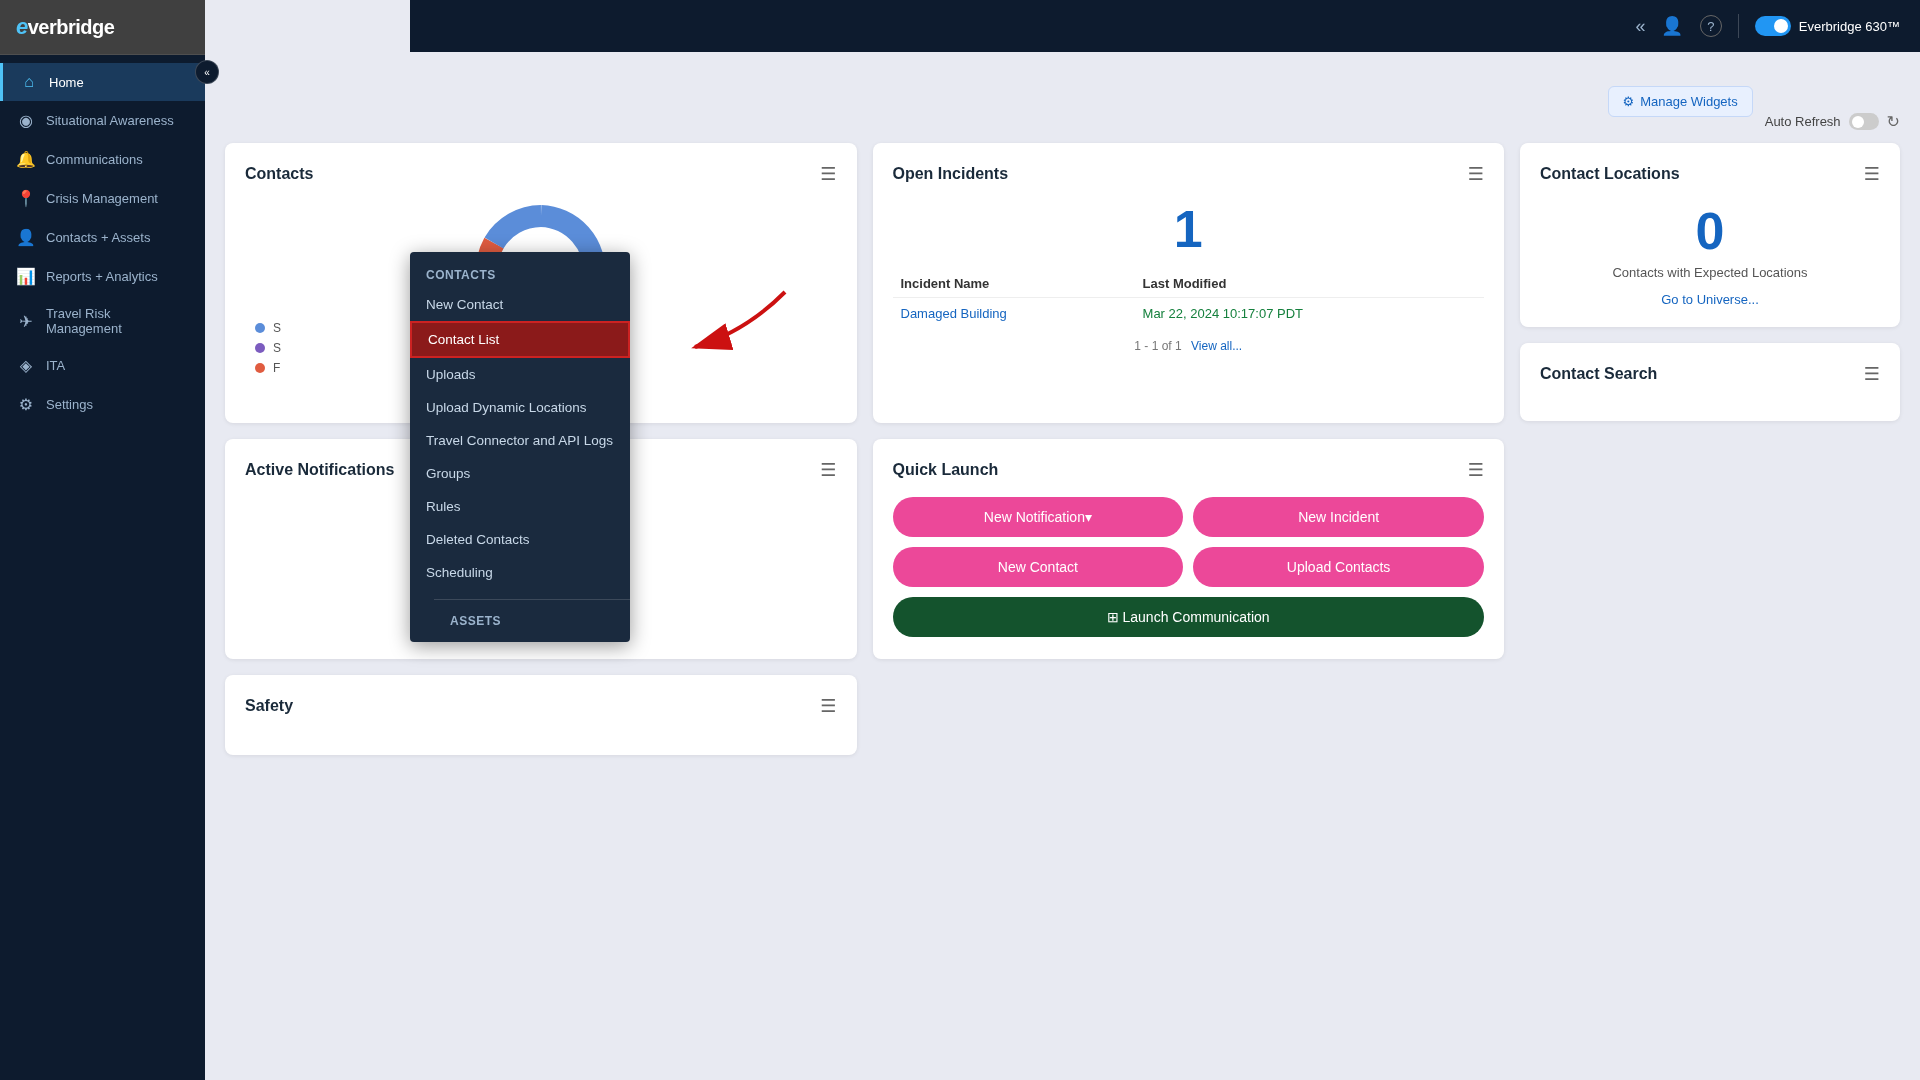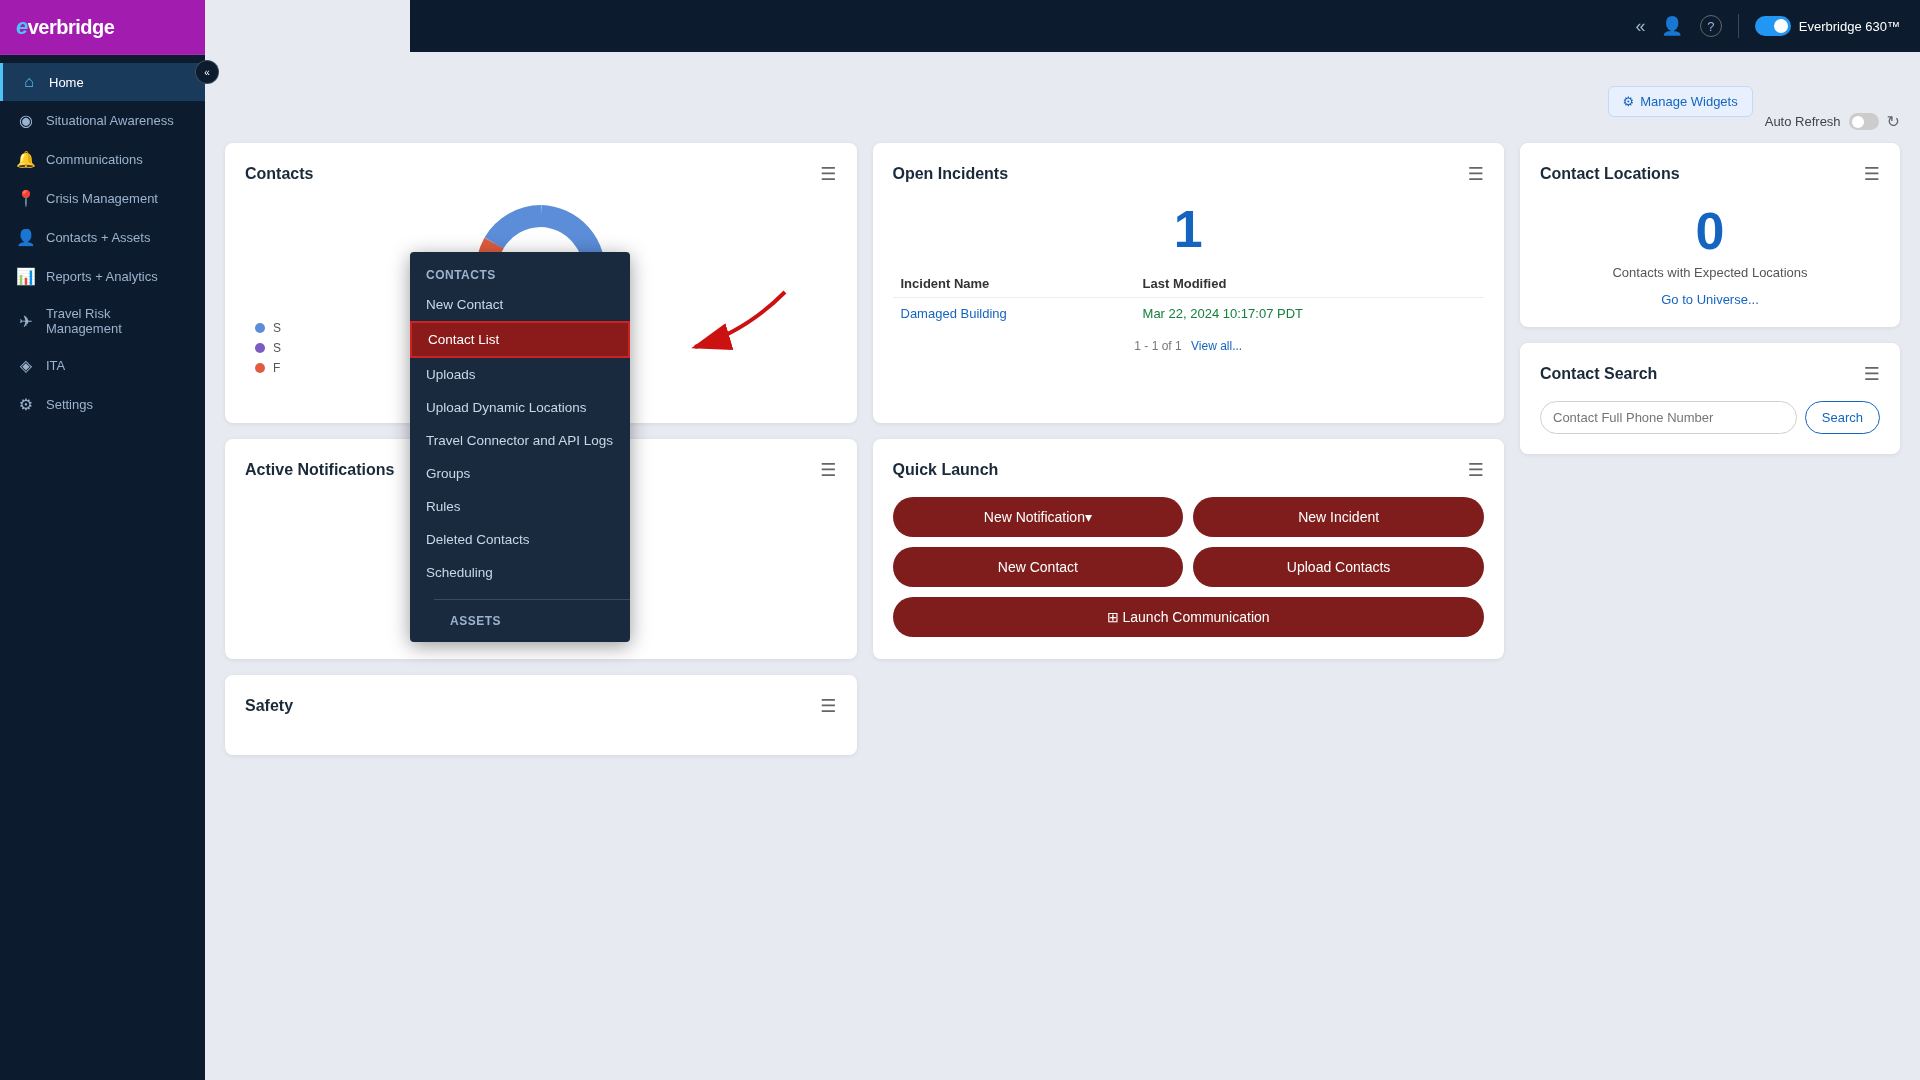--- a/index.html
+++ b/index.html
@@ -13,21 +13,21 @@
       height: 1080px;
       display: flex;
       flex-direction: column;
       position: relative;
       z-index: 10;
     }
     .sidebar-logo {
       padding: 14px 16px;
       display: flex;
       align-items: center;
-      background: #a21caf;
+      background: #404040;
       border-bottom: 1px solid rgba(255,255,255,0.08);
     }
     .logo-text {
       color: white;
       font-size: 20px;
       font-weight: 700;
       letter-spacing: -0.5px;
     }
     .logo-e {
       color: #4fc3f7;
@@ -324,33 +324,33 @@
       grid-row: 2;
       min-height: 220px;
     }
     .quick-launch-grid {
       display: grid;
       grid-template-columns: 1fr 1fr;
       gap: 10px;
       margin-top: 4px;
     }
     .ql-btn {
-      background: #7f1d1d;
+      background: #ec4899;
       color: white;
       border: none;
       border-radius: 22px;
       padding: 12px 10px;
       font-size: 14px;
       font-weight: 500;
       cursor: pointer;
       text-align: center;
     }
     .ql-btn.full-width {
       grid-column: 1 / -1;
-      background: #7f1d1d;
+      background: #14532d;
       display: flex;
       align-items: center;
       justify-content: center;
       gap: 8px;
     }
 
     
     .active-notifications {
       grid-column: 1;
       grid-row: 2;
@@ -562,24 +562,20 @@
           <div class="locations-count">0</div>
           <div class="locations-subtitle">Contacts with Expected Locations</div>
           <div class="locations-link">Go to Universe...</div>
         </div>
 
         <div class="contact-search widget-card">
           <div class="widget-header">
             <span class="widget-title">Contact Search</span>
             <span class="widget-menu">☰</span>
           </div>
-          <div class="search-row">
-            <input class="search-input" type="text" placeholder="Contact Full Phone Number" style="">
-            <button class="search-btn">Search</button>
-          </div>
         </div>
 
       </div>
 
       <div class="widget-card active-notifications">
         <div class="widget-header">
           <span class="widget-title">Active Notifications</span>
           <span class="widget-menu">☰</span>
         </div>
         <div class="notif-count">0</div>

